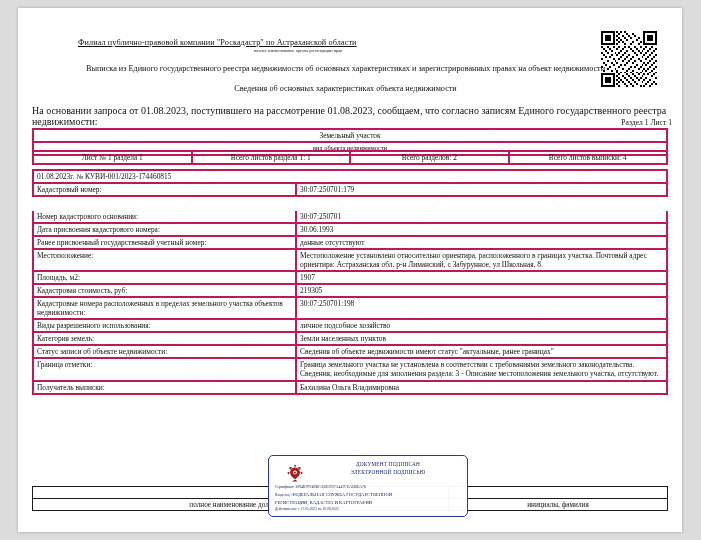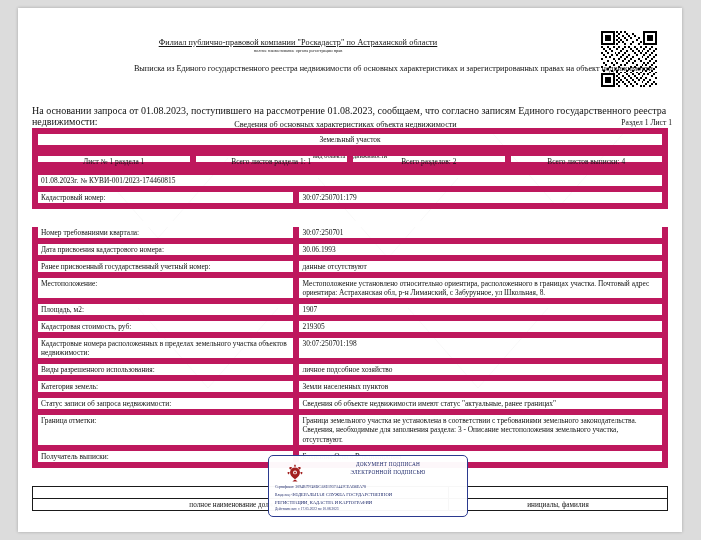--- a/index.html
+++ b/index.html
@@ -43,21 +43,21 @@
     width: 664px;
     height: 524px;
   }
 
   
   .org-title {
     position: absolute;
     left: 60px;
     top: 30px;
     width: 440px;
-    text-align: center;
+    text-align: left;
     font-size: 8.2px;
     text-decoration: underline;
     color: #111;
     letter-spacing: 0.1px;
   }
   .org-sub {
     position: absolute;
     left: 60px;
     top: 40px;
     width: 440px;
@@ -72,33 +72,32 @@
     width: 56px;
     height: 56px;
   }
   .qr svg { display:block; }
 
   .doc-title {
     position: absolute;
     left: 20px;
     top: 56px;
     width: 615px;
-    text-align: right;
+    text-align: center;
     font-size: 8.2px;
     color: #111;
   }
   .section-title {
     position: absolute;
     left: 20px;
     top: 76px;
     width: 615px;
     text-align: center;
     font-size: 8.2px;
     color: #111;
-    margin-top: 36px;
   }
   .basis-line {
     position: absolute;
     left: 14px;
     top: 97px;
     width: 640px;
     text-align: left;
     font-size: 10px;
     color: #111;
   }
@@ -112,21 +111,21 @@
 
   
   .tbl {
     position: absolute;
     border-collapse: collapse;
     table-layout: fixed;
     font-size: 7.4px;
     color: #111;
   }
   .tbl td {
-    border: 6px solid #be185d;
+    border: 2px solid #be185d;
     padding: 1px 3px;
     vertical-align: top;
     line-height: 1.22;
   }
   .ctr { text-align: center; }
 
   #table-object-type { left: 14px; top: 120px; width: 636px; }
   #table-object-type td { height: 9px; }
 
   #table-sheet-info { left: 14px; top: 142px; width: 636px; }
@@ -475,21 +474,21 @@
           <td colspan="2">01.08.2023г. № КУВИ-001/2023-174460815</td>
         </tr>
         <tr>
           <td>Кадастровый номер:</td>
           <td>30:07:250701:179</td>
         </tr>
         <tr>
           <td colspan="2" style="height:10px;border-left-color:#ffffff;border-right-color:#ffffff;border-top-color:#ffffff;border-bottom-color:#ffffff"></td>
         </tr>
         <tr>
-          <td>Номер требованиями квартала:</td>
+          <td>Номер кадастрового основании:</td>
           <td>30:07:250701</td>
         </tr>
         <tr>
           <td>Дата присвоения кадастрового номера:</td>
           <td>30.06.1993</td>
         </tr>
         <tr>
           <td>Ранее присвоенный государственный учетный номер:</td>
           <td>данные отсутствуют</td>
         </tr>
@@ -511,21 +510,21 @@
         </tr>
         <tr>
           <td>Виды разрешенного использования:</td>
           <td>личное подсобное хозяйство</td>
         </tr>
         <tr>
           <td>Категория земель:</td>
           <td>Земли населенных пунктов</td>
         </tr>
         <tr>
-          <td>Статус записи об запроса недвижимости:</td>
+          <td>Статус записи об объекте недвижимости:</td>
           <td>Сведения об объекте недвижимости имеют статус "актуальные, ранее границах"</td>
         </tr>
         <tr>
           <td>Граница отметки:</td>
           <td>Граница земельного участка не установлена в соответствии с требованиями земельного законодательства. Сведения, необходимые для заполнения раздела: 3 - Описание местоположения земельного участка, отсутствуют.</td>
         </tr>
         <tr>
           <td>Получатель выписки:</td>
           <td>Бахилина Ольга Владимировна</td>
         </tr>

